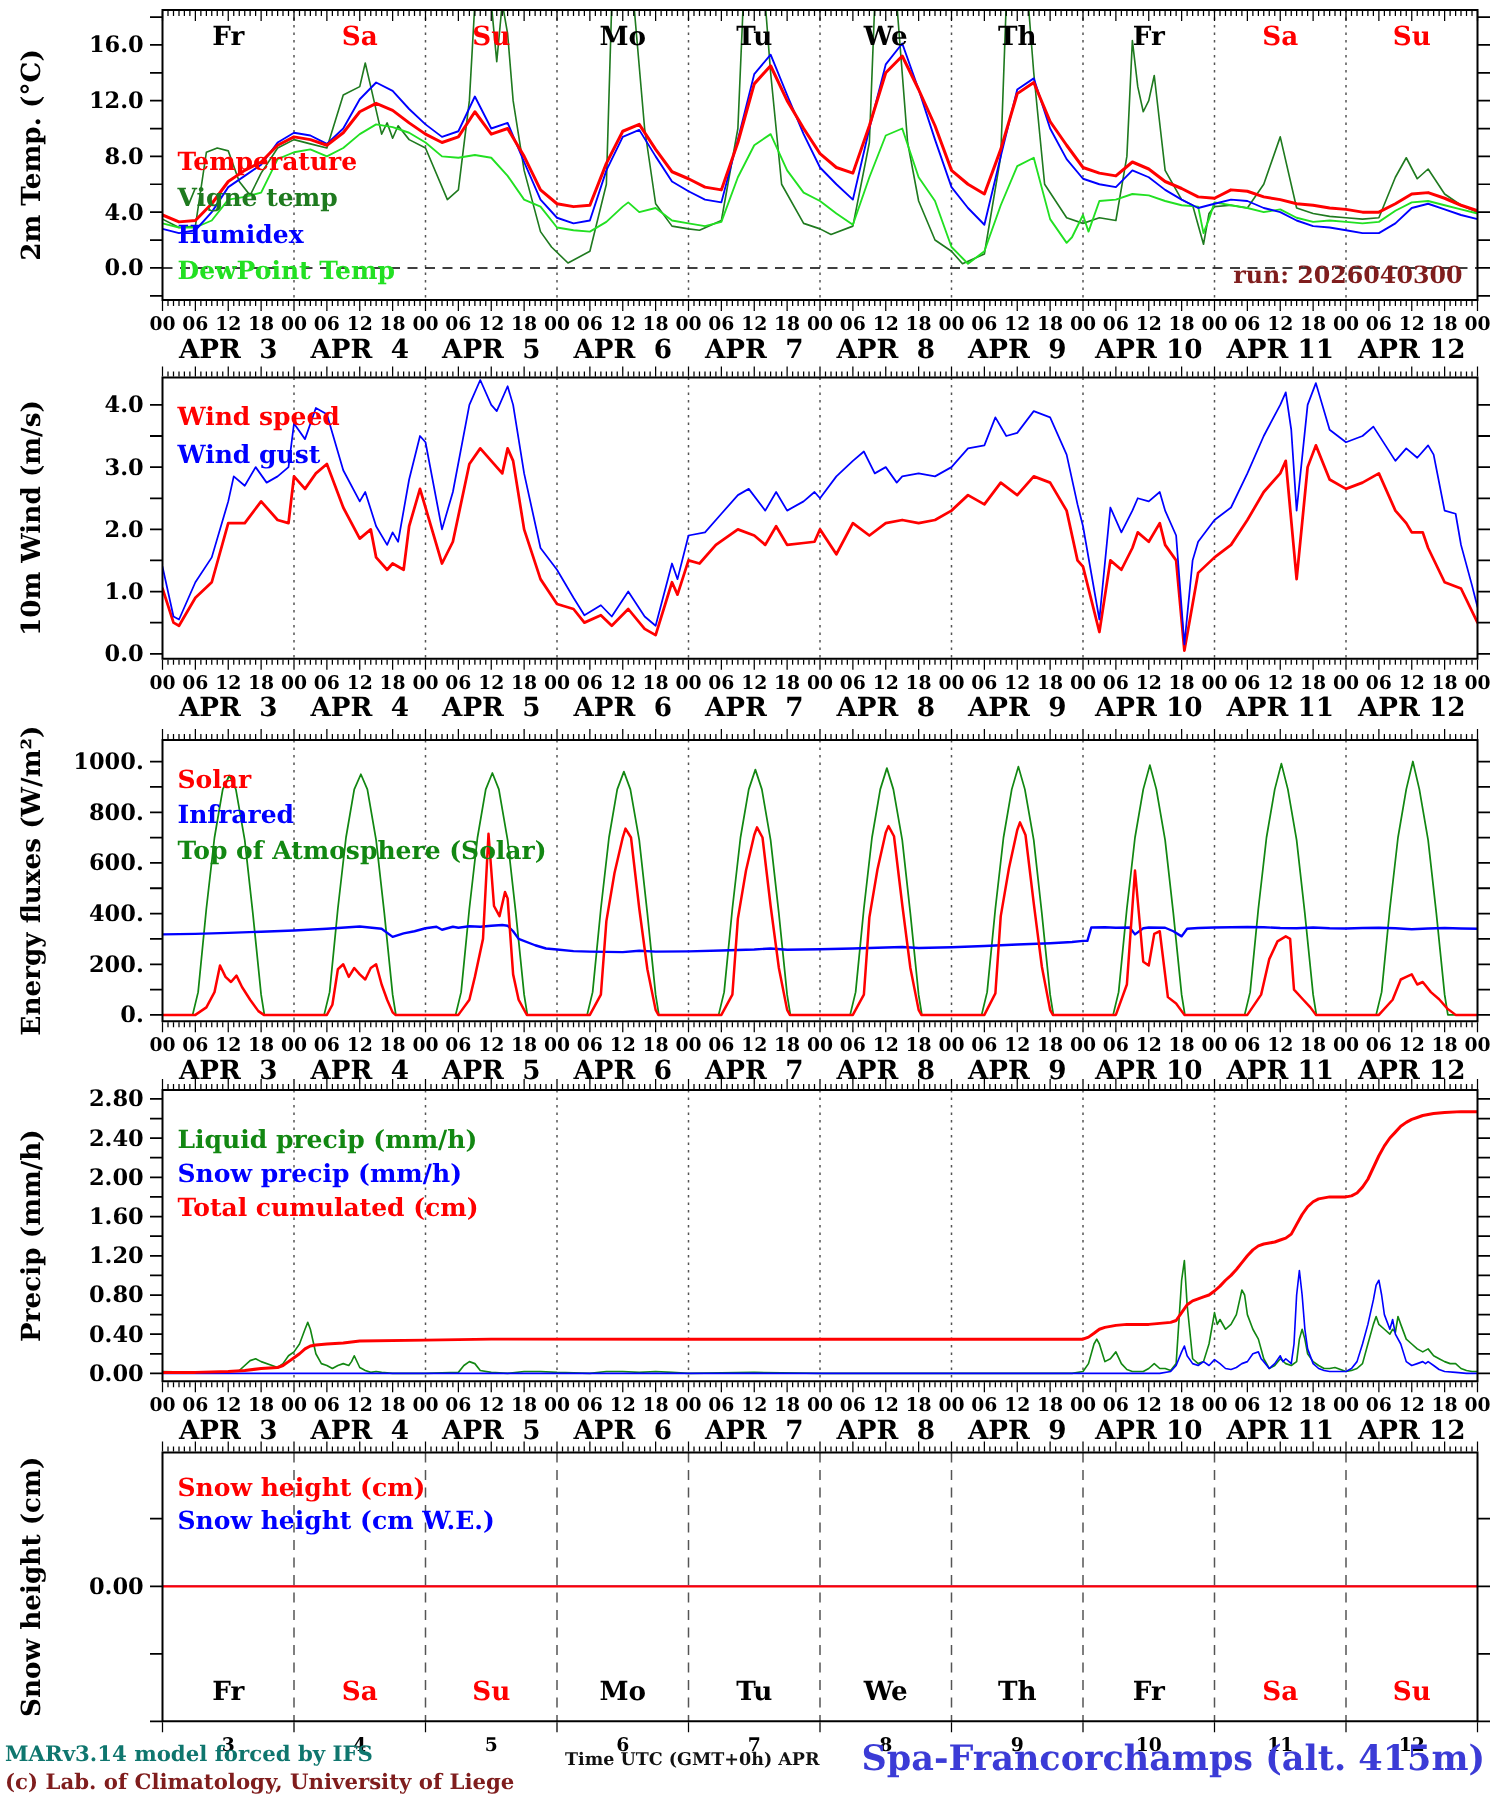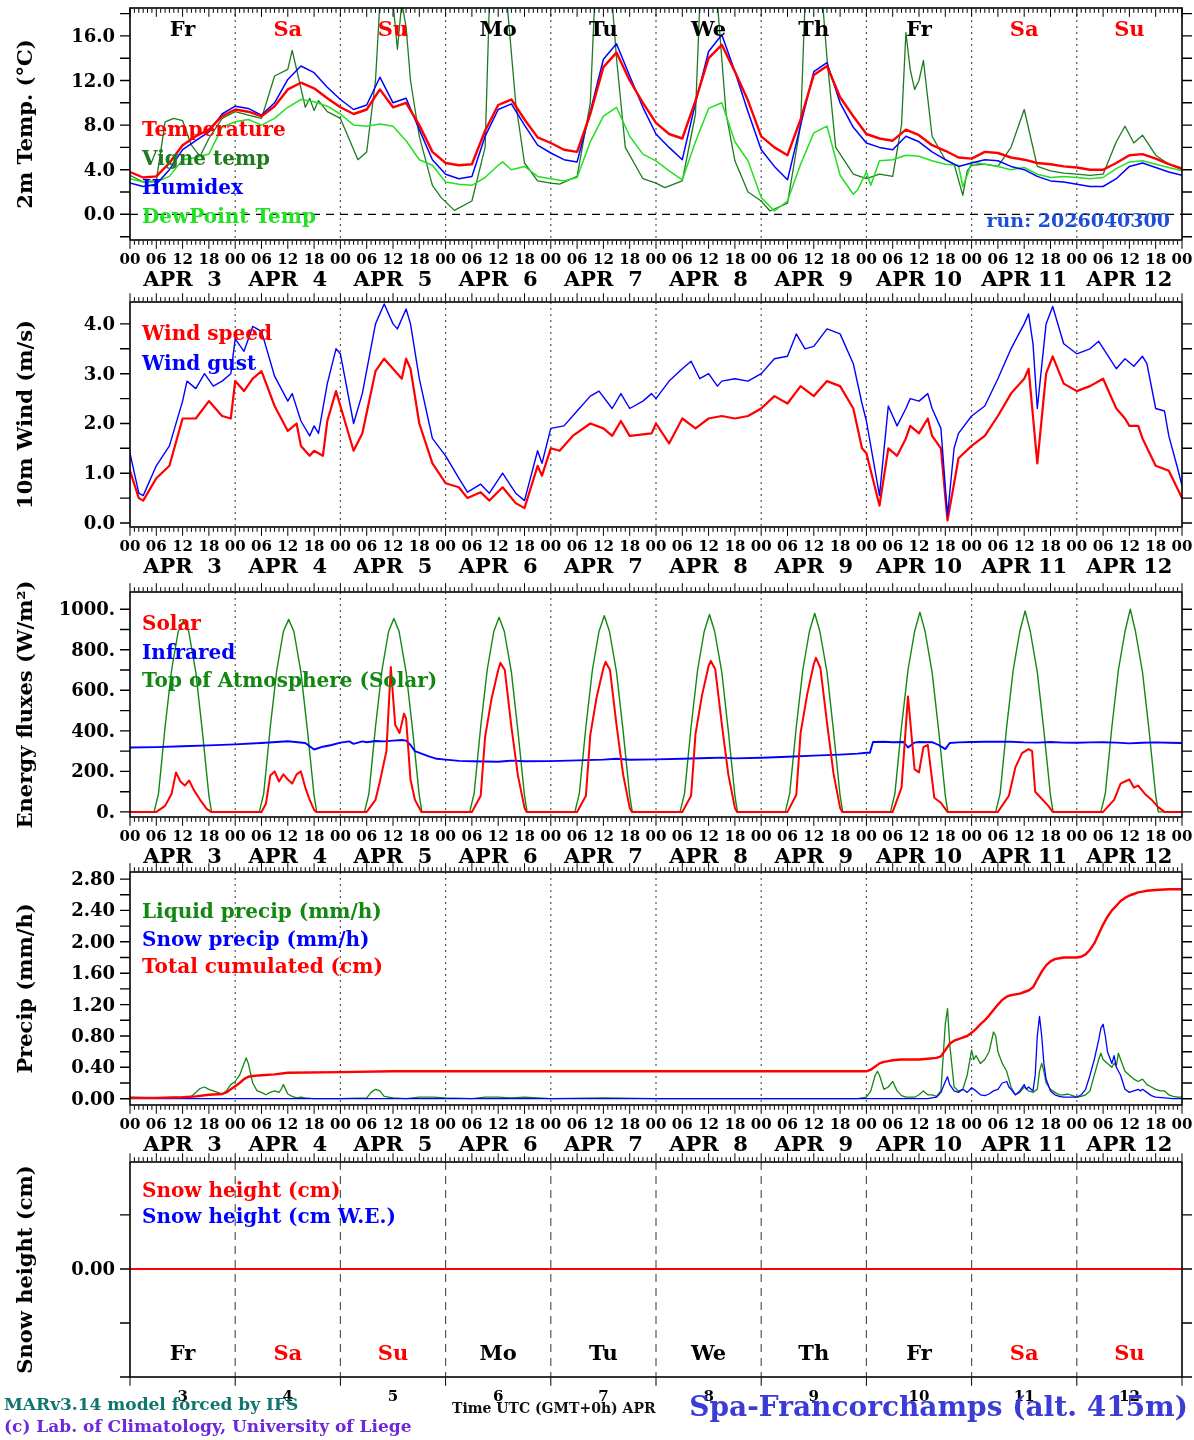--- a/index.html
+++ b/index.html
@@ -1,22 +1,22 @@
 <!DOCTYPE html>
 <html><head>
 <meta charset="utf-8">
 <style>
   html,body{margin:0;padding:0;background:#ffffff;}
   #fig{position:relative;width:1194px;height:1440px;background:#ffffff;overflow:hidden;
        font-family:"DejaVu Serif",serif;}
   svg text{font-family:"DejaVu Serif",serif;}
   .ov{position:absolute;white-space:pre;font-weight:600;}
-  #run-label{top:209px;right:24px;font-size:19px;color:#1d4ed8;}
+  #run-label{top:209px;right:24px;font-size:19px;color:#7f1d1d;}
   #credit1{left:4px;top:1394px;font-size:17px;color:#0f766e;}
-  #credit2{left:4px;top:1416px;font-size:17px;color:#6d28d9;}
+  #credit2{left:4px;top:1416px;font-size:17px;color:#7f1d1d;}
   #axis-title{left:452px;top:1400px;font-size:14px;color:#111;}
   #station{right:6px;top:1390px;font-size:28px;color:#3b3bd6;}
 </style>
 </head>
 <body>
 
 <div id="fig">
   <svg id="chart-svg" width="1194" height="1440" viewBox="0 0 1194 1440">
       <defs>
         <clipPath id="cp0">

